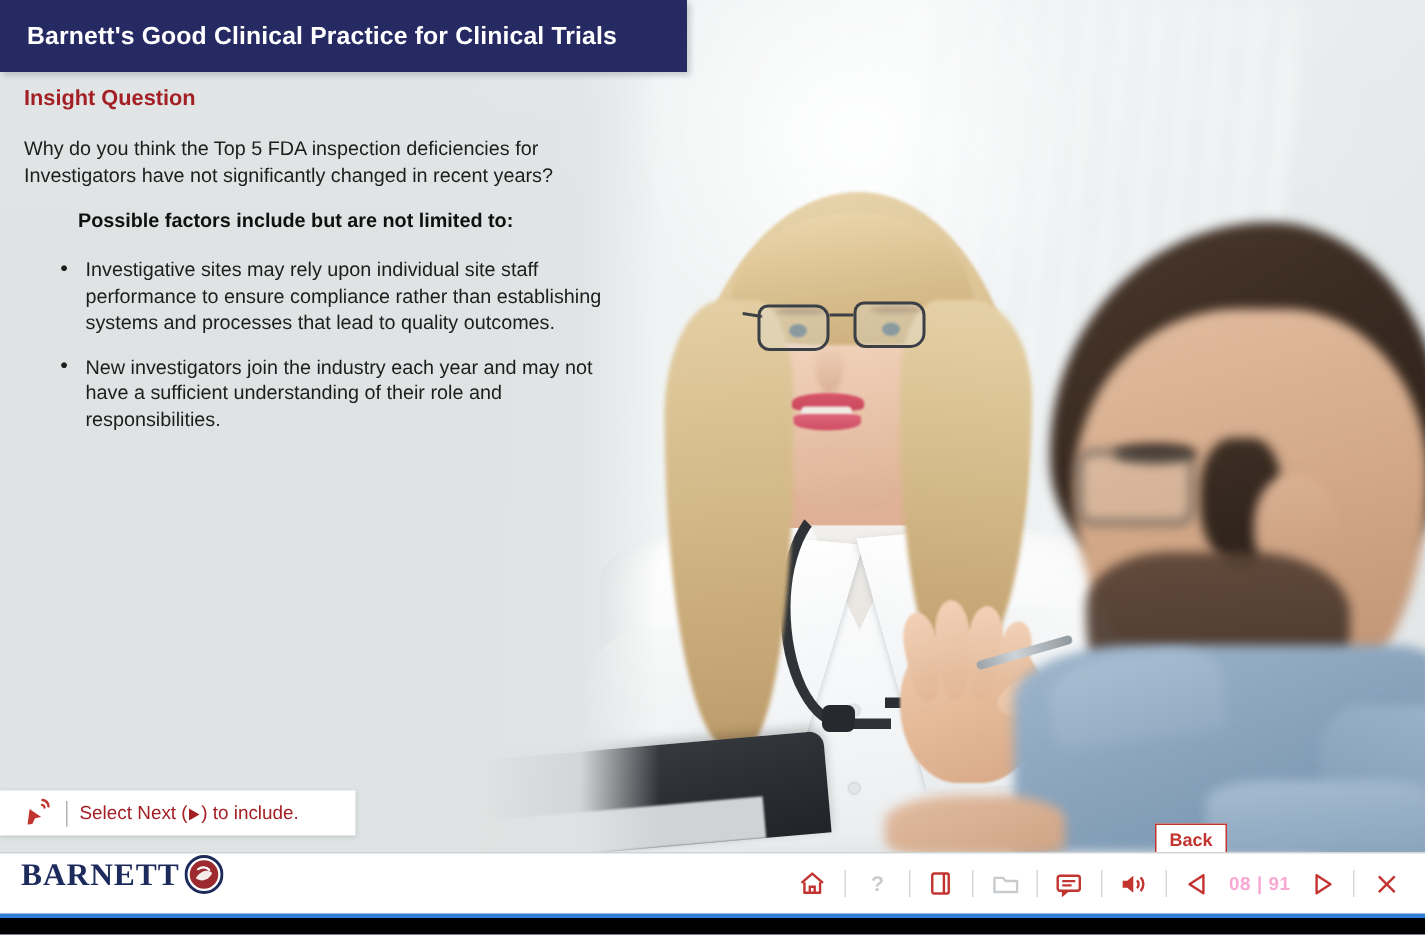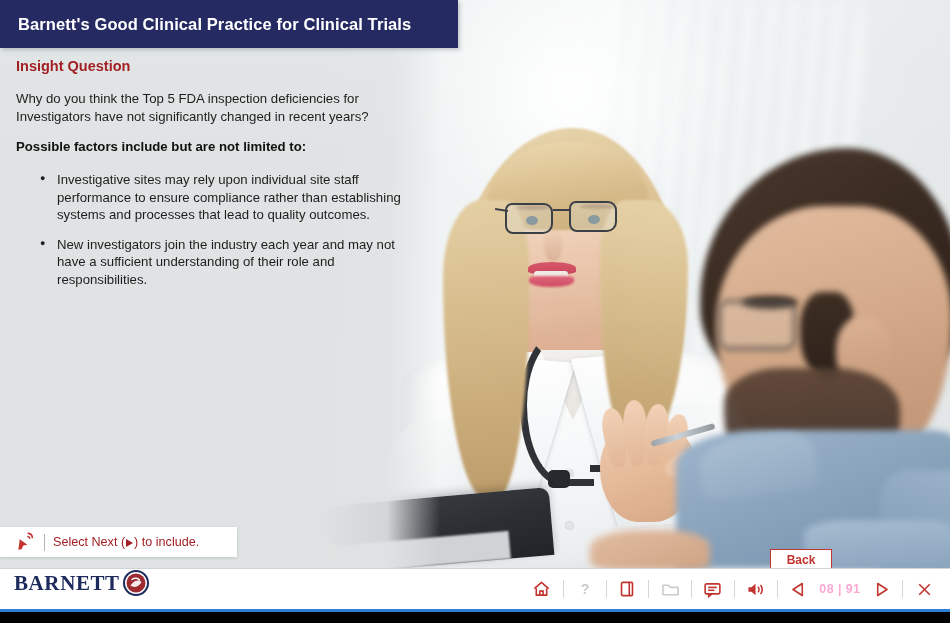--- a/index.html
+++ b/index.html
@@ -391,20 +391,21 @@
     line-height: 17.5px;
     margin-bottom: 13px;
     max-width: 390px;
   }
   .factors-lead {
     color: #101010;
     font-size: 13.2px;
     font-weight: bold;
     line-height: 17px;
     margin-bottom: 10px;
+    margin-left: 36px;
   }
   ul.factors {
     list-style: none;
     margin: 16px; padding: 0;
   }
   ul.factors li {
     position: relative;
     color: #1d1d1d;
     font-size: 13.2px;
     line-height: 17.5px;
@@ -448,21 +449,21 @@
     border-left: 7px solid #a31f24;
     border-top: 4.5px solid transparent;
     border-bottom: 4.5px solid transparent;
     margin: 0 1px -1px 1px;
   }
 
   
   #back-button {
     position: absolute;
     left: 770px; top: 549px;
-    width: 62px; height: 21px;
+    width: 48px; height: 21px;
     background: #ffffff;
     border: 1.6px solid #c2342f;
     display: flex;
     align-items: center;
     justify-content: center;
     cursor: pointer;
   }
   #back-button .back-label {
     color: #c2342f;
     font-size: 12px;

